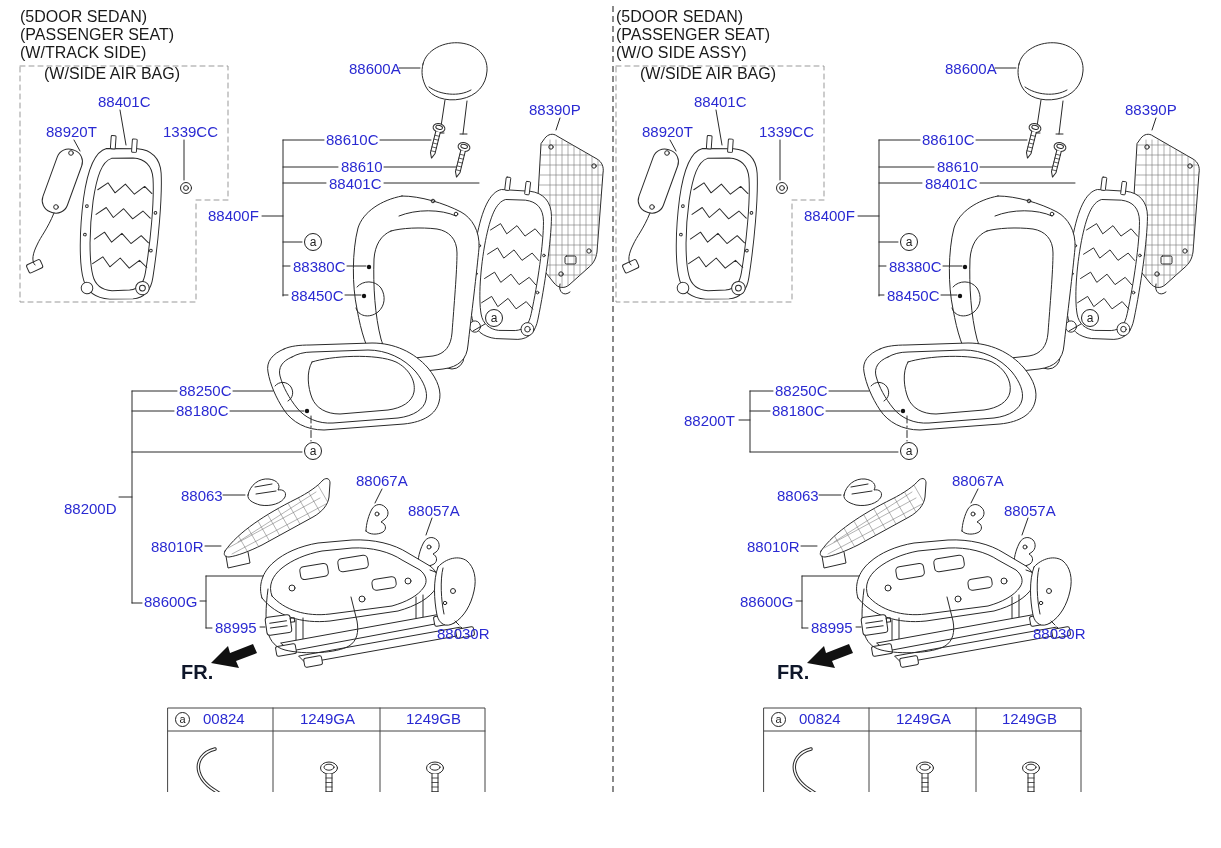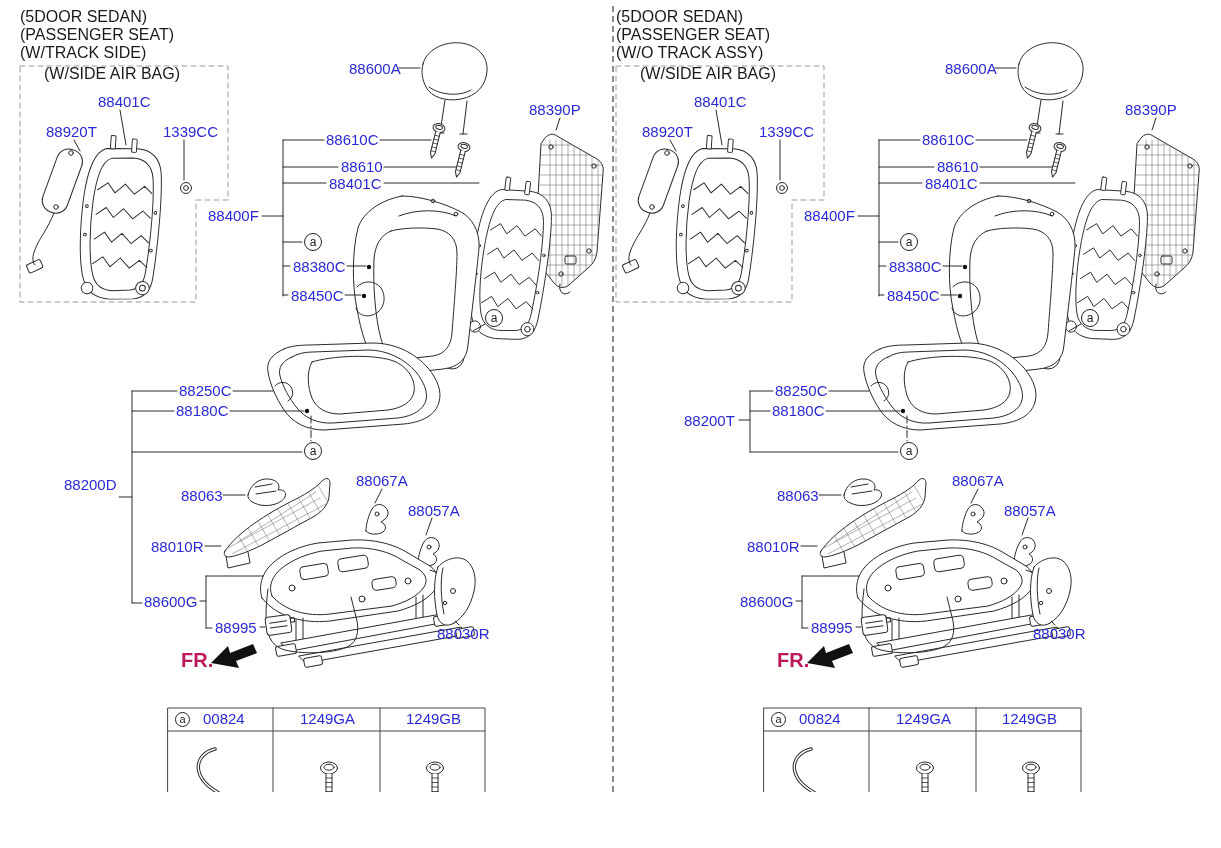--- a/index.html
+++ b/index.html
@@ -5,21 +5,21 @@
   :root{ --blue:#2a2ad2; --ink:#1a1a1a; --line:#2a2a2a; }
   html,body{margin:0;padding:0;background:#fff;}
   #stage{position:relative;width:1221px;height:792px;background:#fff;overflow:hidden;
          font-family:"Liberation Sans",sans-serif;}
   .panel{position:absolute;top:0;width:626px;height:848px;}
   .panel svg.art{position:absolute;left:0;top:0;}
   .lbl{position:absolute;font-size:15px;line-height:15px;color:var(--blue);white-space:nowrap;cursor:pointer;}
   .blk{color:var(--ink);cursor:default;}
   .hdr{font-size:16px;line-height:18px;}
   .boxttl{font-size:16px;}
-  .frlbl{font-size:20px;font-weight:bold;color:#be185d;}
+  .frlbl{font-size:20px;font-weight:bold;color:#0f172a;margin-top:12px;}
   .refc{position:absolute;width:18px;height:18px;border:1.4px solid #222;border-radius:50%;
         font-size:12px;line-height:17px;text-align:center;color:#222;background:#fff;box-sizing:border-box;}
   .refc.small{width:15px;height:15px;font-size:11px;line-height:13px;}
   .divider{position:absolute;left:612px;top:6px;height:836px;width:0;border-left:2px dashed #8a8a8a;}
 </style>
 </head>
 <body>
 
 <svg style="position:absolute;width:0;height:0">
 <defs>
@@ -233,21 +233,21 @@
     <div class="lbl" style="left:349px;top:61px">88600A</div>
     <div class="lbl" style="left:529px;top:102px">88390P</div>
     <div class="lbl" style="left:326px;top:132px">88610C</div>
     <div class="lbl" style="left:341px;top:159px">88610</div>
     <div class="lbl" style="left:329px;top:176px">88401C</div>
     <div class="lbl" style="left:208px;top:208px">88400F</div>
     <div class="lbl" style="left:293px;top:259px">88380C</div>
     <div class="lbl" style="left:291px;top:288px">88450C</div>
     <div class="lbl" style="left:179px;top:383px">88250C</div>
     <div class="lbl" style="left:176px;top:403px">88180C</div>
-    <div class="lbl" style="left:64px;top:477px">88200D</div>
+    <div class="lbl" style="left:64px;top:501px">88200D</div>
 
     <div class="lbl" style="left:181px;top:488px">88063</div>
     <div class="lbl" style="left:356px;top:473px">88067A</div>
     <div class="lbl" style="left:408px;top:503px">88057A</div>
     <div class="lbl" style="left:151px;top:539px">88010R</div>
     <div class="lbl" style="left:144px;top:594px">88600G</div>
     <div class="lbl" style="left:215px;top:620px">88995</div>
     <div class="lbl" style="left:437px;top:626px">88030R</div>
 
     <div class="lbl frlbl" style="left:181px;top:653px">FR.</div>
@@ -266,21 +266,21 @@
     <svg class="art" width="626" height="848" viewBox="0 0 626 848">
       <use href="#art-common"></use>
 
       <g stroke="#2a2a2a" fill="none" stroke-linecap="round">
         <path d="M154,391 V452 M154,391 H177 M154,411 H174 M154,452 H302 M143,420 H154"></path>
       </g>
     </svg>
 
     <div class="lbl blk hdr" style="left:20px;top:8px">(5DOOR SEDAN)</div>
     <div class="lbl blk hdr" style="left:20px;top:26px">(PASSENGER SEAT)</div>
-    <div class="lbl blk hdr" style="left:20px;top:44px">(W/O TRACK ASSY)</div>
+    <div class="lbl blk hdr" style="left:20px;top:44px">(W/O SIDE ASSY)</div>
     <div class="lbl blk boxttl" style="left:44px;top:66px">(W/SIDE AIR BAG)</div>
 
     <div class="lbl" style="left:46px;top:124px">88920T</div>
     <div class="lbl" style="left:98px;top:94px">88401C</div>
     <div class="lbl" style="left:163px;top:124px">1339CC</div>
     <div class="lbl" style="left:349px;top:61px">88600A</div>
     <div class="lbl" style="left:529px;top:102px">88390P</div>
     <div class="lbl" style="left:326px;top:132px">88610C</div>
     <div class="lbl" style="left:341px;top:159px">88610</div>
     <div class="lbl" style="left:329px;top:176px">88401C</div>

